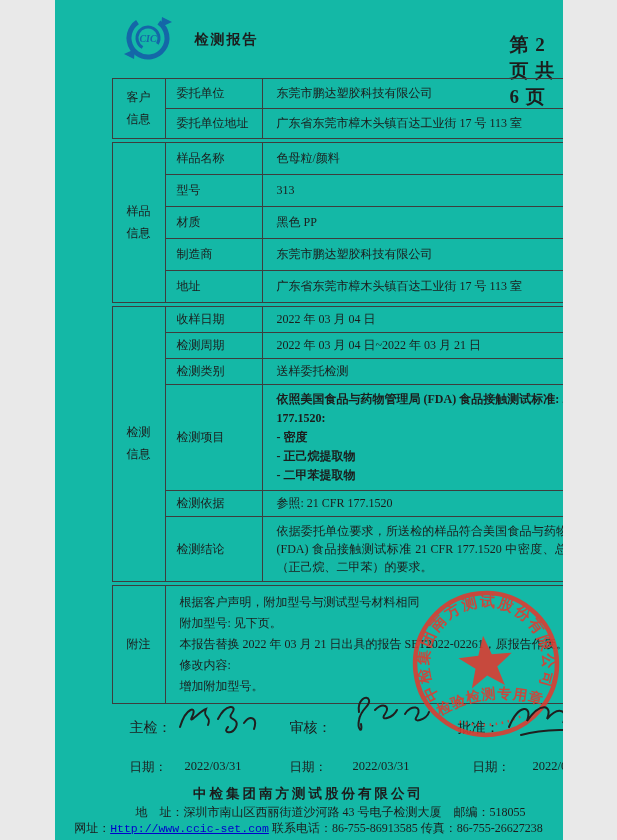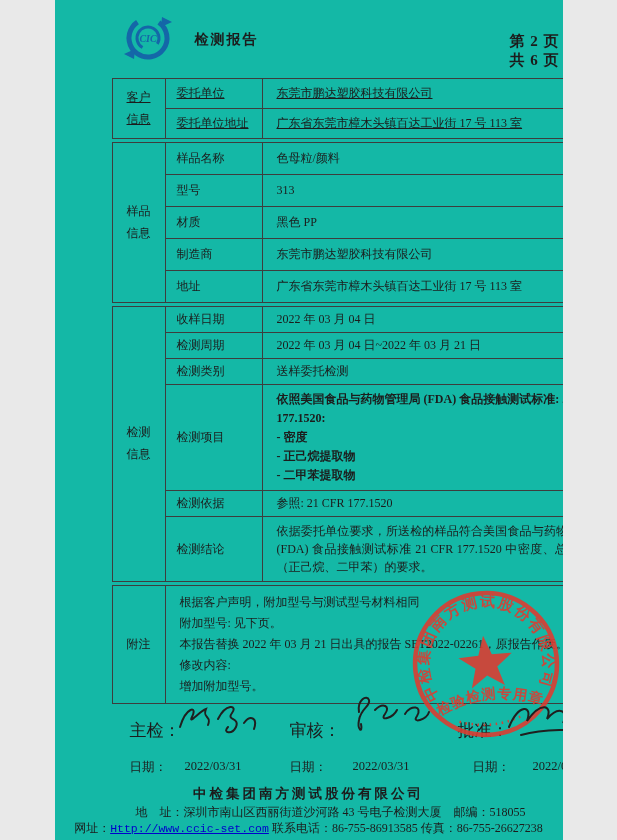--- a/index.html
+++ b/index.html
@@ -6,37 +6,37 @@
   html,body { background:#e9e9e9; }
   .page {
     position:relative; width:508px; height:840px; margin:0 auto;
     background:#14b8a6; overflow:hidden;
     font-family:"Liberation Serif","DejaVu Serif",serif; color:#1c1c1c;
   }
   
   .hdr-logo { position:absolute; left:62px; top:13px; }
   .hdr-title { position:absolute; left:140px; top:31px; font-size:14px; font-weight:bold; letter-spacing:2px; }
   .hdr-no { position:absolute; left:237px; top:32px; font-size:13px; font-weight:bold; }
-  .hdr-page { position:absolute; left:455px; top:32px; font-size:15px; font-weight:bold; letter-spacing:1px; }
+  .hdr-page { position:absolute; left:455px; top:32px; font-size:19px; font-weight:bold; letter-spacing:1px; }
   
   .tables { position:absolute; left:57px; top:78px; width:503px; }
   table.rpt { border-collapse:collapse; table-layout:fixed; width:503px; margin-bottom:3px; }
   table.rpt td { border:1px solid #3d3d3d; font-size:12px; vertical-align:middle; }
   .c1 { width:53px; } .c2 { width:97px; } .c3 { width:353px; }
   td.sec { text-align:center; white-space:pre-line; line-height:1.8; }
   td.lbl { padding:2px 4px 2px 11px; }
   td.val { padding:2px 8px 2px 14px; }
-  table.t1 tr { height:30px;text-decoration:underline; }
+  table.t1 tr { height:30px; }
   table.t2 tr { height:32px; }
   table.t3 tr.s { height:26px; }
   td.multiline { white-space:pre-line; line-height:19px; padding:5px 8px 5px 14px; vertical-align:top;font-weight:bold; }
   td.conclusion { text-align:justify; line-height:18px; padding:5px 10px 5px 14px; }
   td.notes { white-space:pre-line; line-height:21px; padding:6px 10px 6px 14px; vertical-align:top; }
   
-  .sig-label { position:absolute; font-size:17px; }
+  .sig-label { position:absolute; font-size:14px; }
   .sig-svg { position:absolute; }
   .date-label { position:absolute; font-size:12.5px; }
   .date-value { position:absolute; font-size:12.5px; }
   
   .stamp { position:absolute; left:350px; top:583px; width:162px; height:162px; opacity:.88; z-index:5; pointer-events:none; }
   
   .ft-company { position:absolute; left:0; right:0; top:785px; text-align:center; font-size:13.5px; font-weight:bold; letter-spacing:3px; }
   .ft-address { position:absolute; left:0; right:0; top:804px; text-align:center; font-size:12px;padding-left:44px; }
   .ft-webline { position:absolute; left:0; right:0; top:820px; text-align:center; font-size:12px; }
   .ft-link { color:#0000cc; text-decoration:underline; font-family:"Liberation Mono","DejaVu Sans Mono",monospace; font-size:11.5px; cursor:pointer; }

